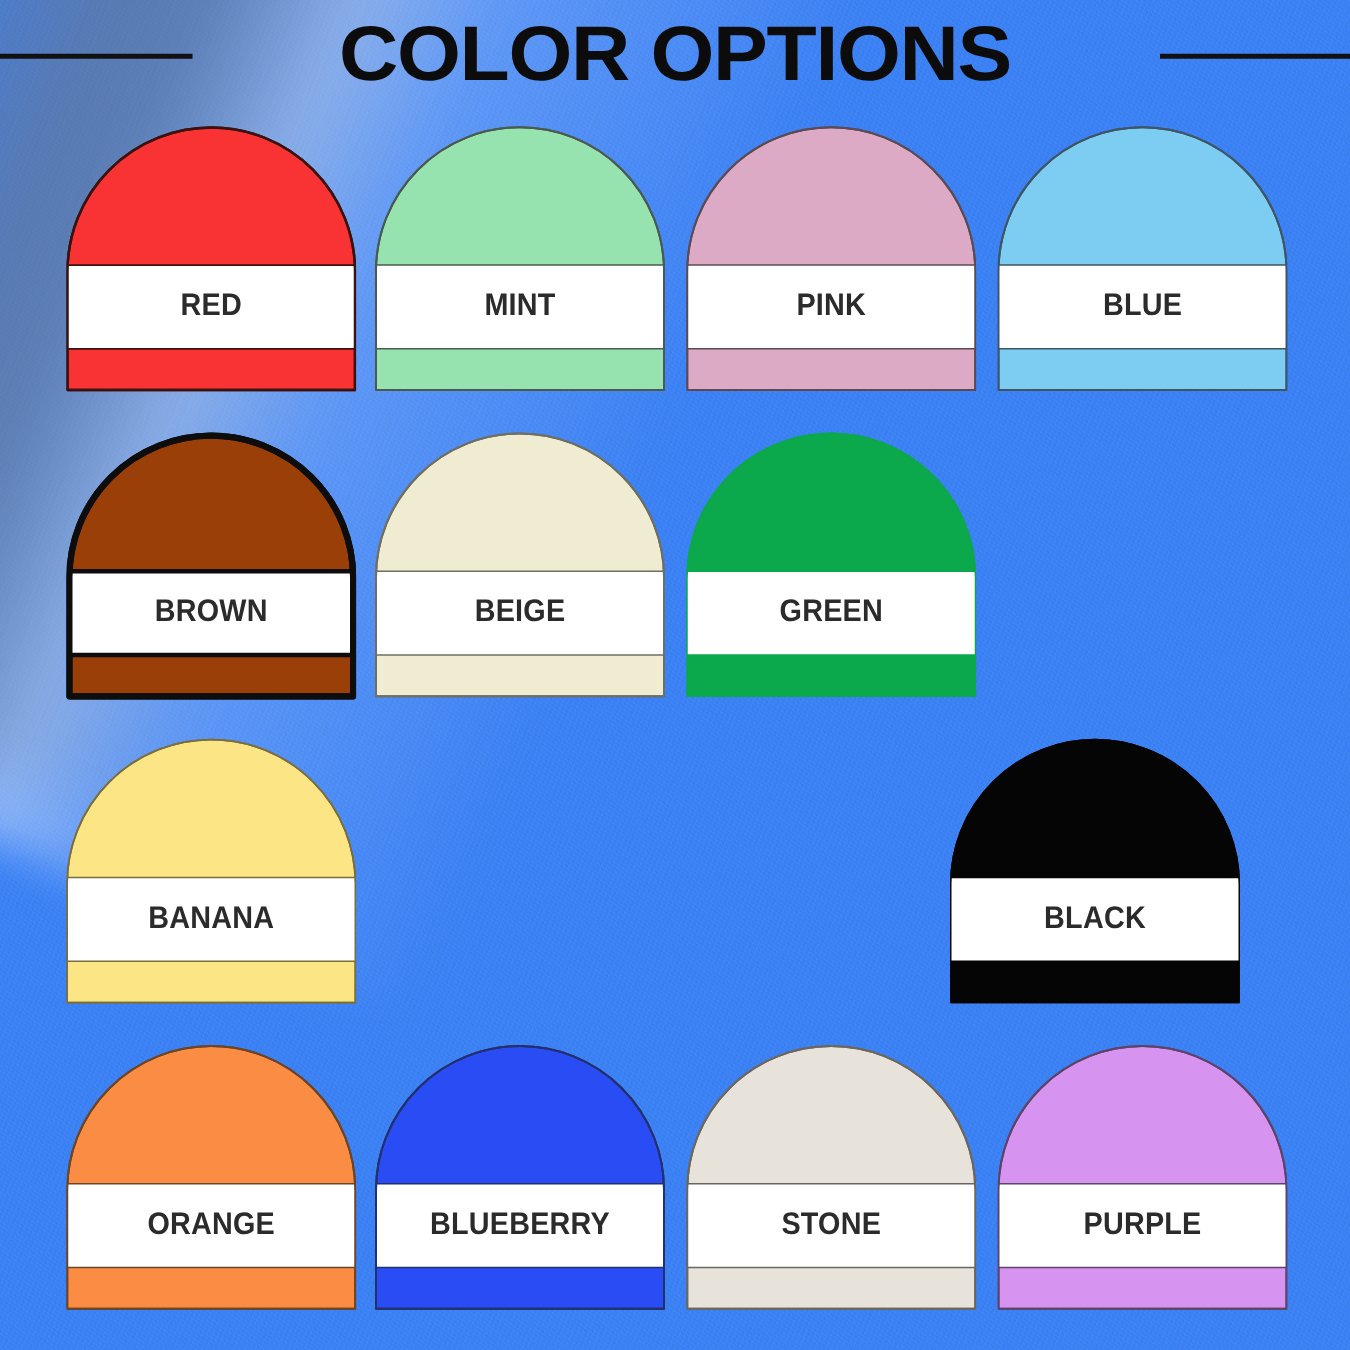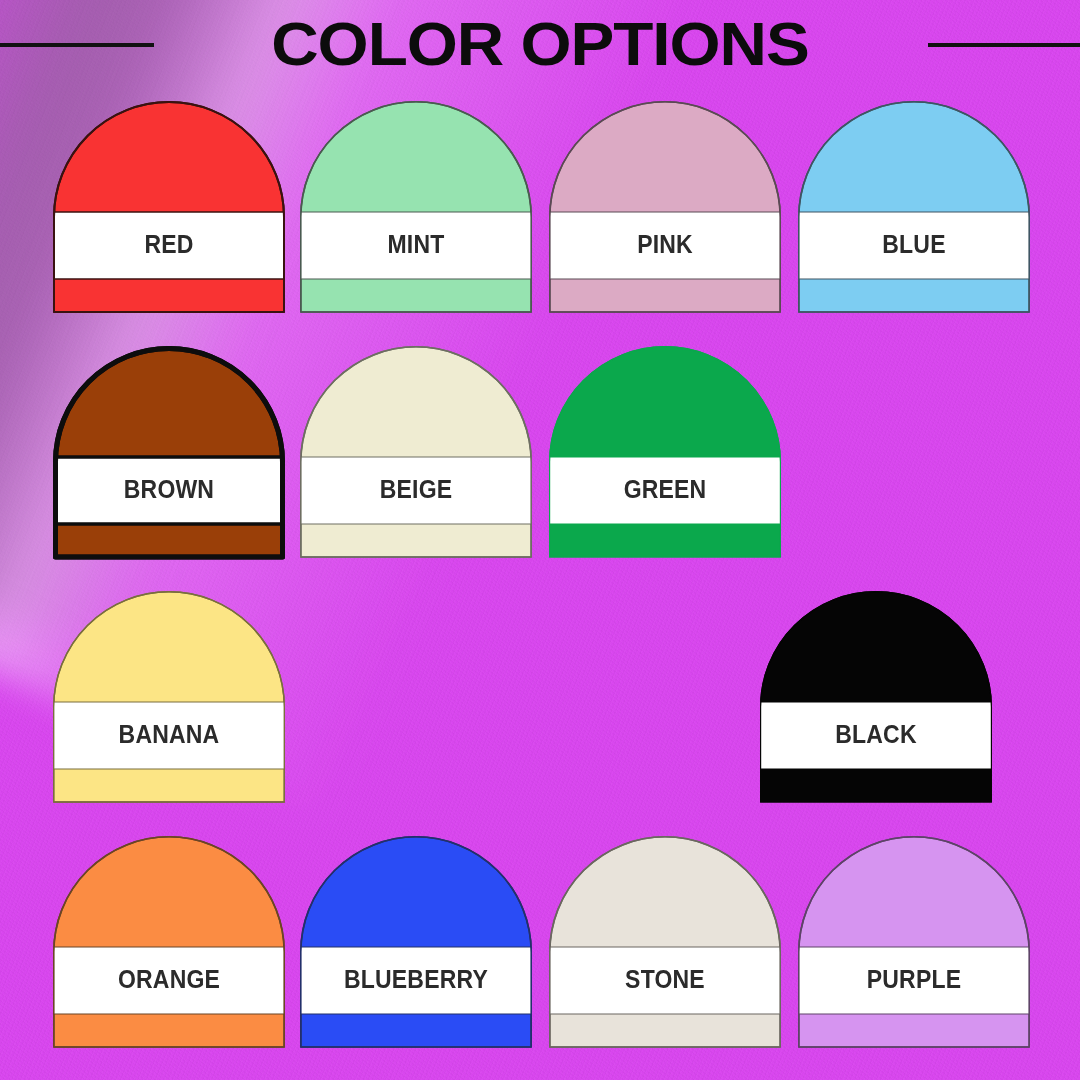--- a/index.html
+++ b/index.html
@@ -12,21 +12,21 @@
     overflow: hidden;
     font-family: "Liberation Sans", sans-serif;
     background: #f2f2f2;
     position: relative;
   }
 
   
   #page {
     position: absolute;
     inset: 0;
-    background-color: #d946ef;
+    background-color: #3b82f6;
     overflow: hidden;
   }
   #texture {
     position: absolute;
     inset: 0;
     opacity: .55;
     background-image:
       repeating-linear-gradient(37deg, rgba(0,0,0,.028) 0 1px, rgba(255,255,255,.03) 1px 2px, rgba(0,0,0,0) 2px 3px),
       repeating-linear-gradient(113deg, rgba(0,0,0,.025) 0 1px, rgba(255,255,255,.035) 1px 2px, rgba(0,0,0,0) 2px 4px),
       repeating-linear-gradient(77deg, rgba(0,0,0,.018) 0 1px, rgba(0,0,0,0) 1px 3px);

